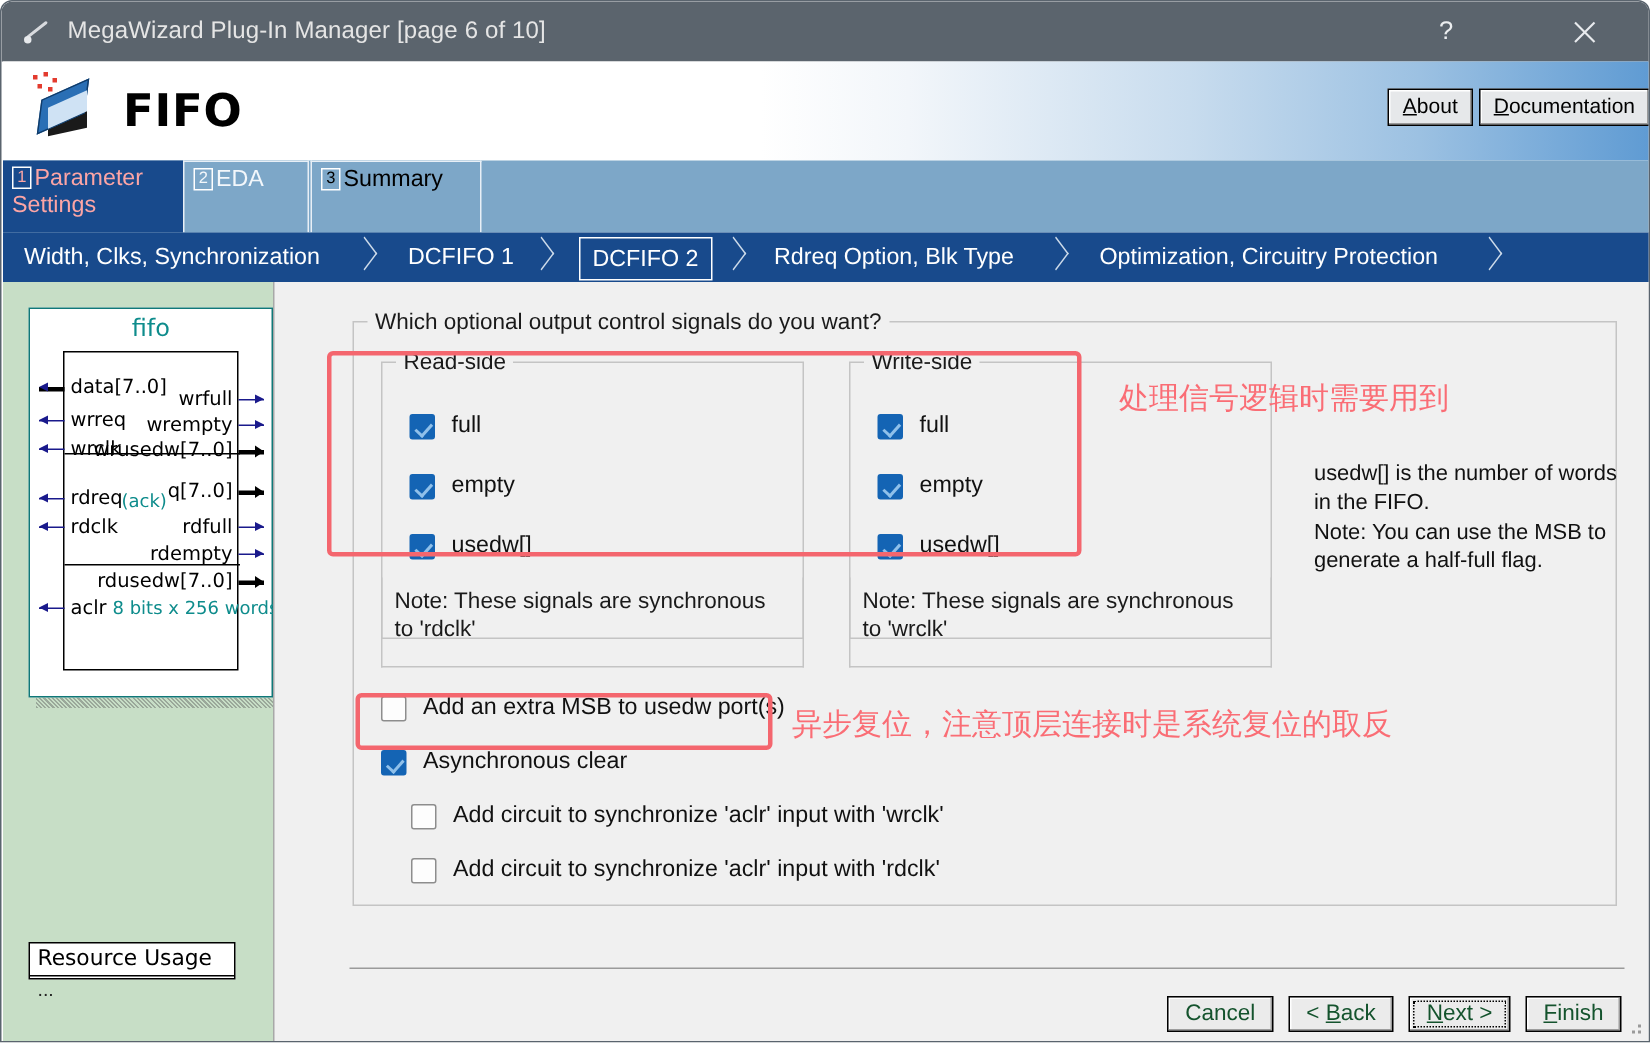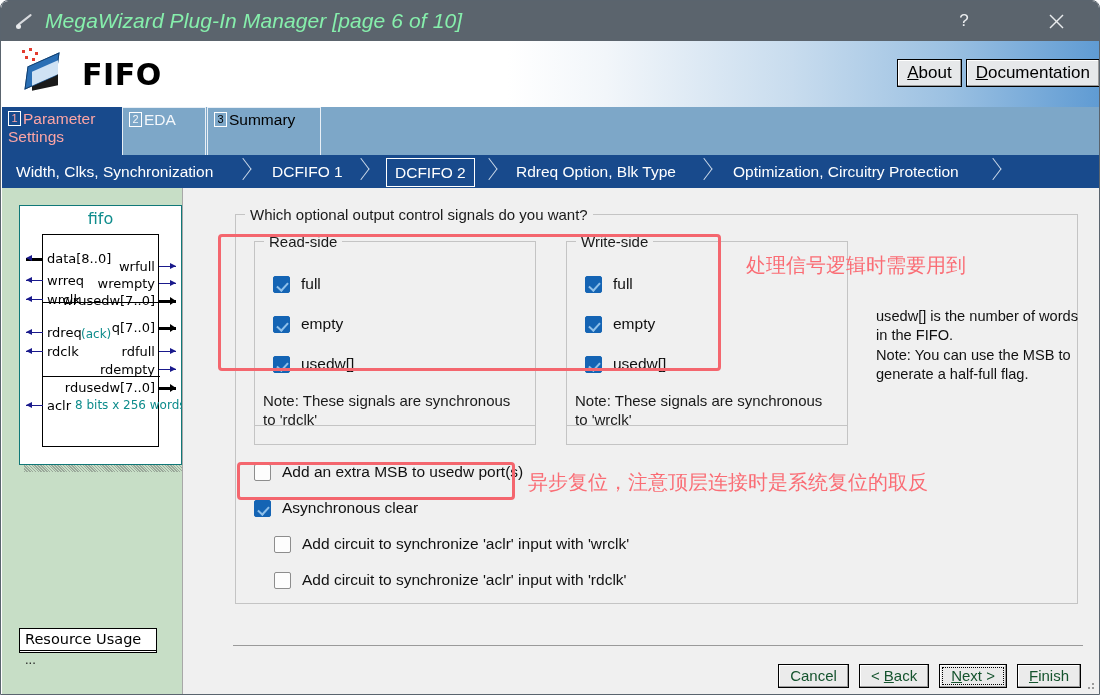--- a/index.html
+++ b/index.html
@@ -51,25 +51,24 @@
     border-radius: 1px;
   }
   #titlebar-icon .wandtip {
     position: absolute;
     left: 1px; top: 14px;
     width: 5px; height: 5px;
     background: #e7e9ec;
     border-radius: 50%;
   }
   #titlebar-title {
-    color: #86efac;
-    font-size: 21px;
+    color: #e5e5e5;
+    font-size: 16px;
     letter-spacing: 0.1px;
     white-space: nowrap;
-    font-style: italic;
   }
   .tb-btn {
     position: absolute;
     top: 0;
     width: 46px; height: 40px;
     display: flex; align-items: center; justify-content: center;
     color: #eceef0;
     font-size: 17px;
   }
   #tb-help { right: 114px; }
@@ -124,21 +123,21 @@
     font-family: "DejaVu Sans", sans-serif;
   }
   #brand-actions {
     position: absolute;
     right: 0px; top: 18px;
     display: flex; gap: 4px;
   }
   .hdr-btn {
     border: 1px solid #000;
     background: #e6e8ea;
-    font-size: 17px;
+    font-size: 14px;
     color: #000;
     padding: 2px 9px 3px 9px;
     line-height: 1.25;
     box-shadow: inset -1px -1px 0 #9a9a9a, inset 1px 1px 0 #ffffff;
     white-space: nowrap;
   }
   .hdr-btn u { text-decoration: underline; }
 
   
   #tabsrow {
@@ -537,21 +536,21 @@
   <div id="leftpanel">
     <div id="diagram-wrap">
       <div id="diagram-shadow"></div>
       <div id="diagram">
         <div id="diagram-title">fifo</div>
         <div id="blockbox">
           <div class="blkdiv" style="top:67px;"></div>
           <div class="blkdiv" style="top:141px;"></div>
         </div>
 
-        <div class="port" style="left:27px; top:46px;">data[8..0]</div>
+        <div class="port" style="left:27px; top:46px;">data[7..0]</div>
         <div class="port" style="left:27px; top:68px;">wrreq</div>
         <div class="port" style="left:27px; top:87px;">wrclk</div>
         <div class="port" style="left:27px; top:120px;">rdreq</div>
         <div class="port" style="left:27px; top:139px;">rdclk</div>
         <div class="port" style="left:27px; top:193px;">aclr</div>
         <div class="port teal" style="left:61px; top:122px; font-size:12px;">(ack)</div>
         <div class="port teal" style="left:55px; top:193px; font-size:12px;">8 bits x 256 words</div>
 
         <div class="port" style="right:26px; top:54px;">wrfull</div>
         <div class="port" style="right:26px; top:71px;">wrempty</div>

